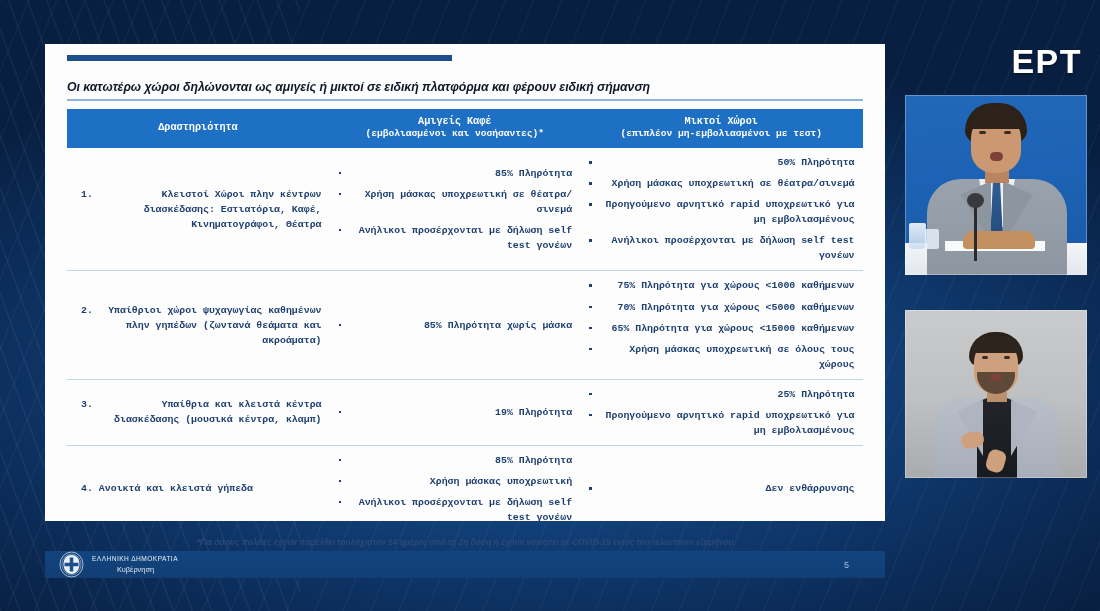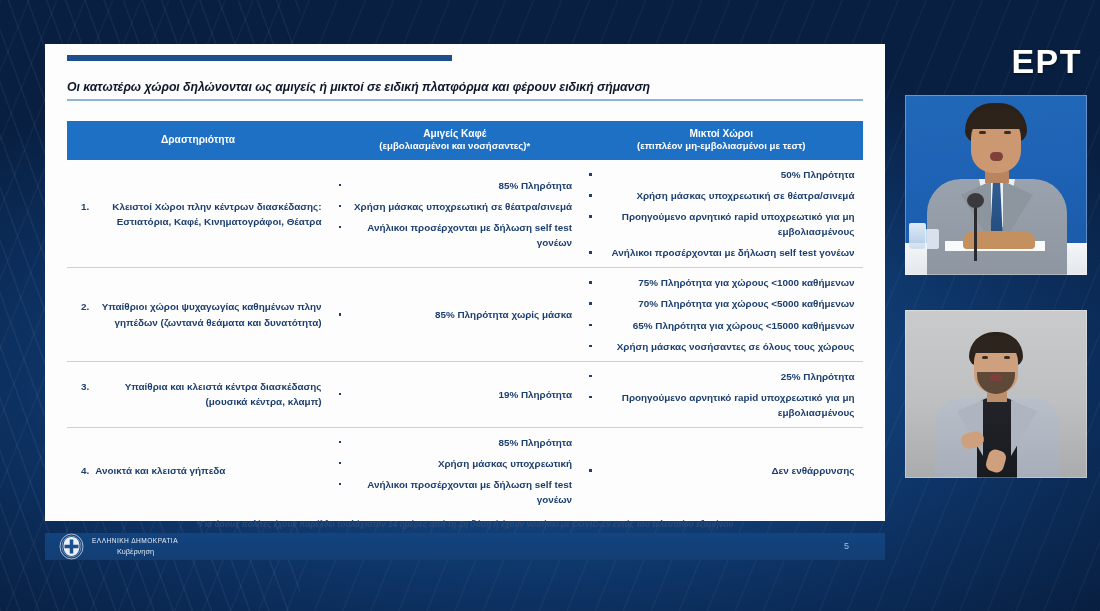--- a/index.html
+++ b/index.html
@@ -71,22 +71,23 @@
     margin-top: 5px;
     height: 1.5px;
     background: #8fb4d8;
     width: 100%;
   }
 
   
   table.matrix {
     width: 100%;
     border-collapse: collapse;
-    margin-top: 20px;
+    margin-top: 8px;
     table-layout: fixed;
+    font-family: Liberation Mono, monospace;
   }
   table.matrix th {
     background: #1d70c4;
     color: #ffffff;
     font-size: 10.2px;
     font-weight: bold;
     text-align: center;
     padding: 6px 4px 7px 4px;
     line-height: 1.35;
     border-right: 1px solid #1d70c4;
@@ -326,32 +327,32 @@
                 <li>Προηγούμενο αρνητικό rapid υποχρεωτικό για μη εμβολιασμένους</li>
                 <li>Ανήλικοι προσέρχονται με δήλωση self test γονέων</li>
               </ul>
             </td>
           </tr>
 
           <tr>
             <td>
               <div class="act">
                 <span class="num">2.</span>
-                <span>Υπαίθριοι χώροι ψυχαγωγίας καθημένων πλην γηπέδων (ζωντανά θεάματα και δυνατότητα)</span>
+                <span>Υπαίθριοι χώροι ψυχαγωγίας καθημένων πλην γηπέδων (ζωντανά θεάματα και ακροάματα)</span>
               </div>
             </td>
             <td>
               <div class="single">85% Πληρότητα χωρίς μάσκα</div>
             </td>
             <td>
               <ul class="bul">
                 <li>75% Πληρότητα για χώρους &lt;1000 καθήμενων</li>
                 <li>70% Πληρότητα για χώρους &lt;5000 καθήμενων</li>
                 <li>65% Πληρότητα για χώρους &lt;15000 καθήμενων</li>
-                <li>Χρήση μάσκας νοσήσαντες σε όλους τους χώρους</li>
+                <li>Χρήση μάσκας υποχρεωτική σε όλους τους χώρους</li>
               </ul>
             </td>
           </tr>
 
           <tr>
             <td>
               <div class="act">
                 <span class="num">3.</span>
                 <span>Υπαίθρια και κλειστά κέντρα διασκέδασης (μουσικά κέντρα, κλαμπ)</span>
               </div>

